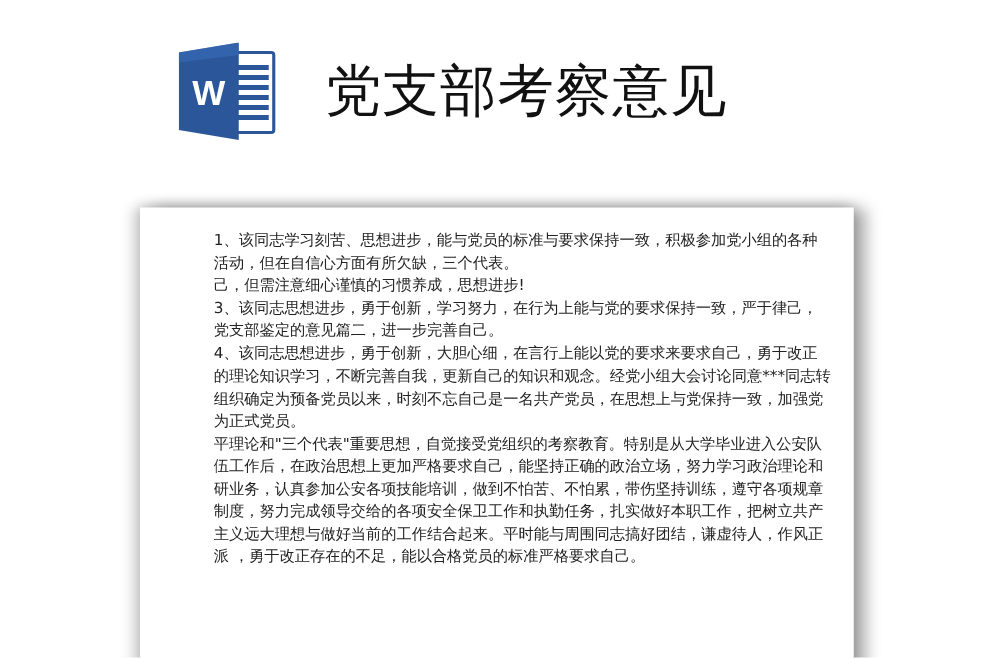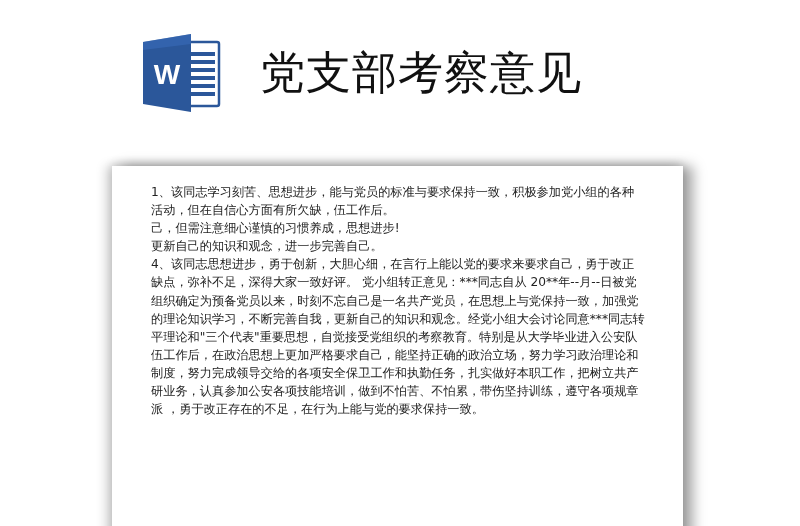--- a/index.html
+++ b/index.html
@@ -23,21 +23,21 @@
     letter-spacing: 1px;
     font-weight: normal;
     text-align: center;
   }
   .page {
     position: absolute; left: 112px; top: 166px; width: 571px; height: 380px;
     background: #ffffff;
     box-shadow: -6px 0 10px rgba(0,0,0,0.18), 10px 0 12px rgba(0,0,0,0.35), 0 -4px 8px rgba(0,0,0,0.10);
   }
   .page-text {
-    position: absolute; left: 39px; top: 17px; width: 520px;
+    position: absolute; left: 59px; top: 17px; width: 520px;
     font-size: 12.2px; line-height: 18.1px; color: #222222;
     font-family: "DejaVu Sans", sans-serif;
   }
   .page-text p { margin: 0; padding: 0; white-space: pre-wrap; }
 </style>
 </head>
 <body>
 
 <div class="header">
   <div class="word-icon">
@@ -55,26 +55,28 @@
       <polygon points="0,8 48,0 48,10 0,16" fill="#3c6fbf" opacity="0.5"></polygon>
       <text x="24" y="50" text-anchor="middle" font-family="Liberation Sans, sans-serif" font-weight="bold" font-size="28" fill="#ffffff">W</text>
     </svg>
   </div>
   <div class="title">党支部考察意见</div>
 </div>
 
 <div class="page">
   <div class="page-text">
     <p>1、该同志学习刻苦、思想进步，能与党员的标准与要求保持一致，积极参加党小组的各种</p>
-    <p>活动，但在自信心方面有所欠缺，伍工作后。</p>
+    <p>活动，但在自信心方面有所欠缺，三个代表。</p>
     <p>己，但需注意细心谨慎的习惯养成，思想进步!</p>
-    <p>更新自己的知识和观念，进一步完善自己。</p>
+    <p>3、该同志思想进步，勇于创新，学习努力，在行为上能与党的要求保持一致，严于律己，</p>
+    <p>党支部鉴定的意见篇二，进一步完善自己。</p>
     <p>4、该同志思想进步，勇于创新，大胆心细，在言行上能以党的要求来要求自己，勇于改正</p>
-    <p>缺点，弥补不足，深得大家一致好评。 党小组转正意见：***同志自从 20**年--月--日被党</p>
+    <p>的理论知识学习，不断完善自我，更新自己的知识和观念。经党小组大会讨论同意***同志转</p>
     <p>组织确定为预备党员以来，时刻不忘自己是一名共产党员，在思想上与党保持一致，加强党</p>
-    <p>的理论知识学习，不断完善自我，更新自己的知识和观念。经党小组大会讨论同意***同志转</p>
+    <p>为正式党员。</p>
     <p>平理论和"三个代表"重要思想，自觉接受党组织的考察教育。特别是从大学毕业进入公安队</p>
     <p>伍工作后，在政治思想上更加严格要求自己，能坚持正确的政治立场，努力学习政治理论和</p>
+    <p>研业务，认真参加公安各项技能培训，做到不怕苦、不怕累，带伤坚持训练，遵守各项规章</p>
     <p>制度，努力完成领导交给的各项安全保卫工作和执勤任务，扎实做好本职工作，把树立共产</p>
-    <p>研业务，认真参加公安各项技能培训，做到不怕苦、不怕累，带伤坚持训练，遵守各项规章</p>
-    <p>派 ，勇于改正存在的不足，在行为上能与党的要求保持一致。</p>
+    <p>主义远大理想与做好当前的工作结合起来。平时能与周围同志搞好团结，谦虚待人，作风正</p>
+    <p>派 ，勇于改正存在的不足，能以合格党员的标准严格要求自己。</p>
   </div>
 </div>
 
 </body></html>

